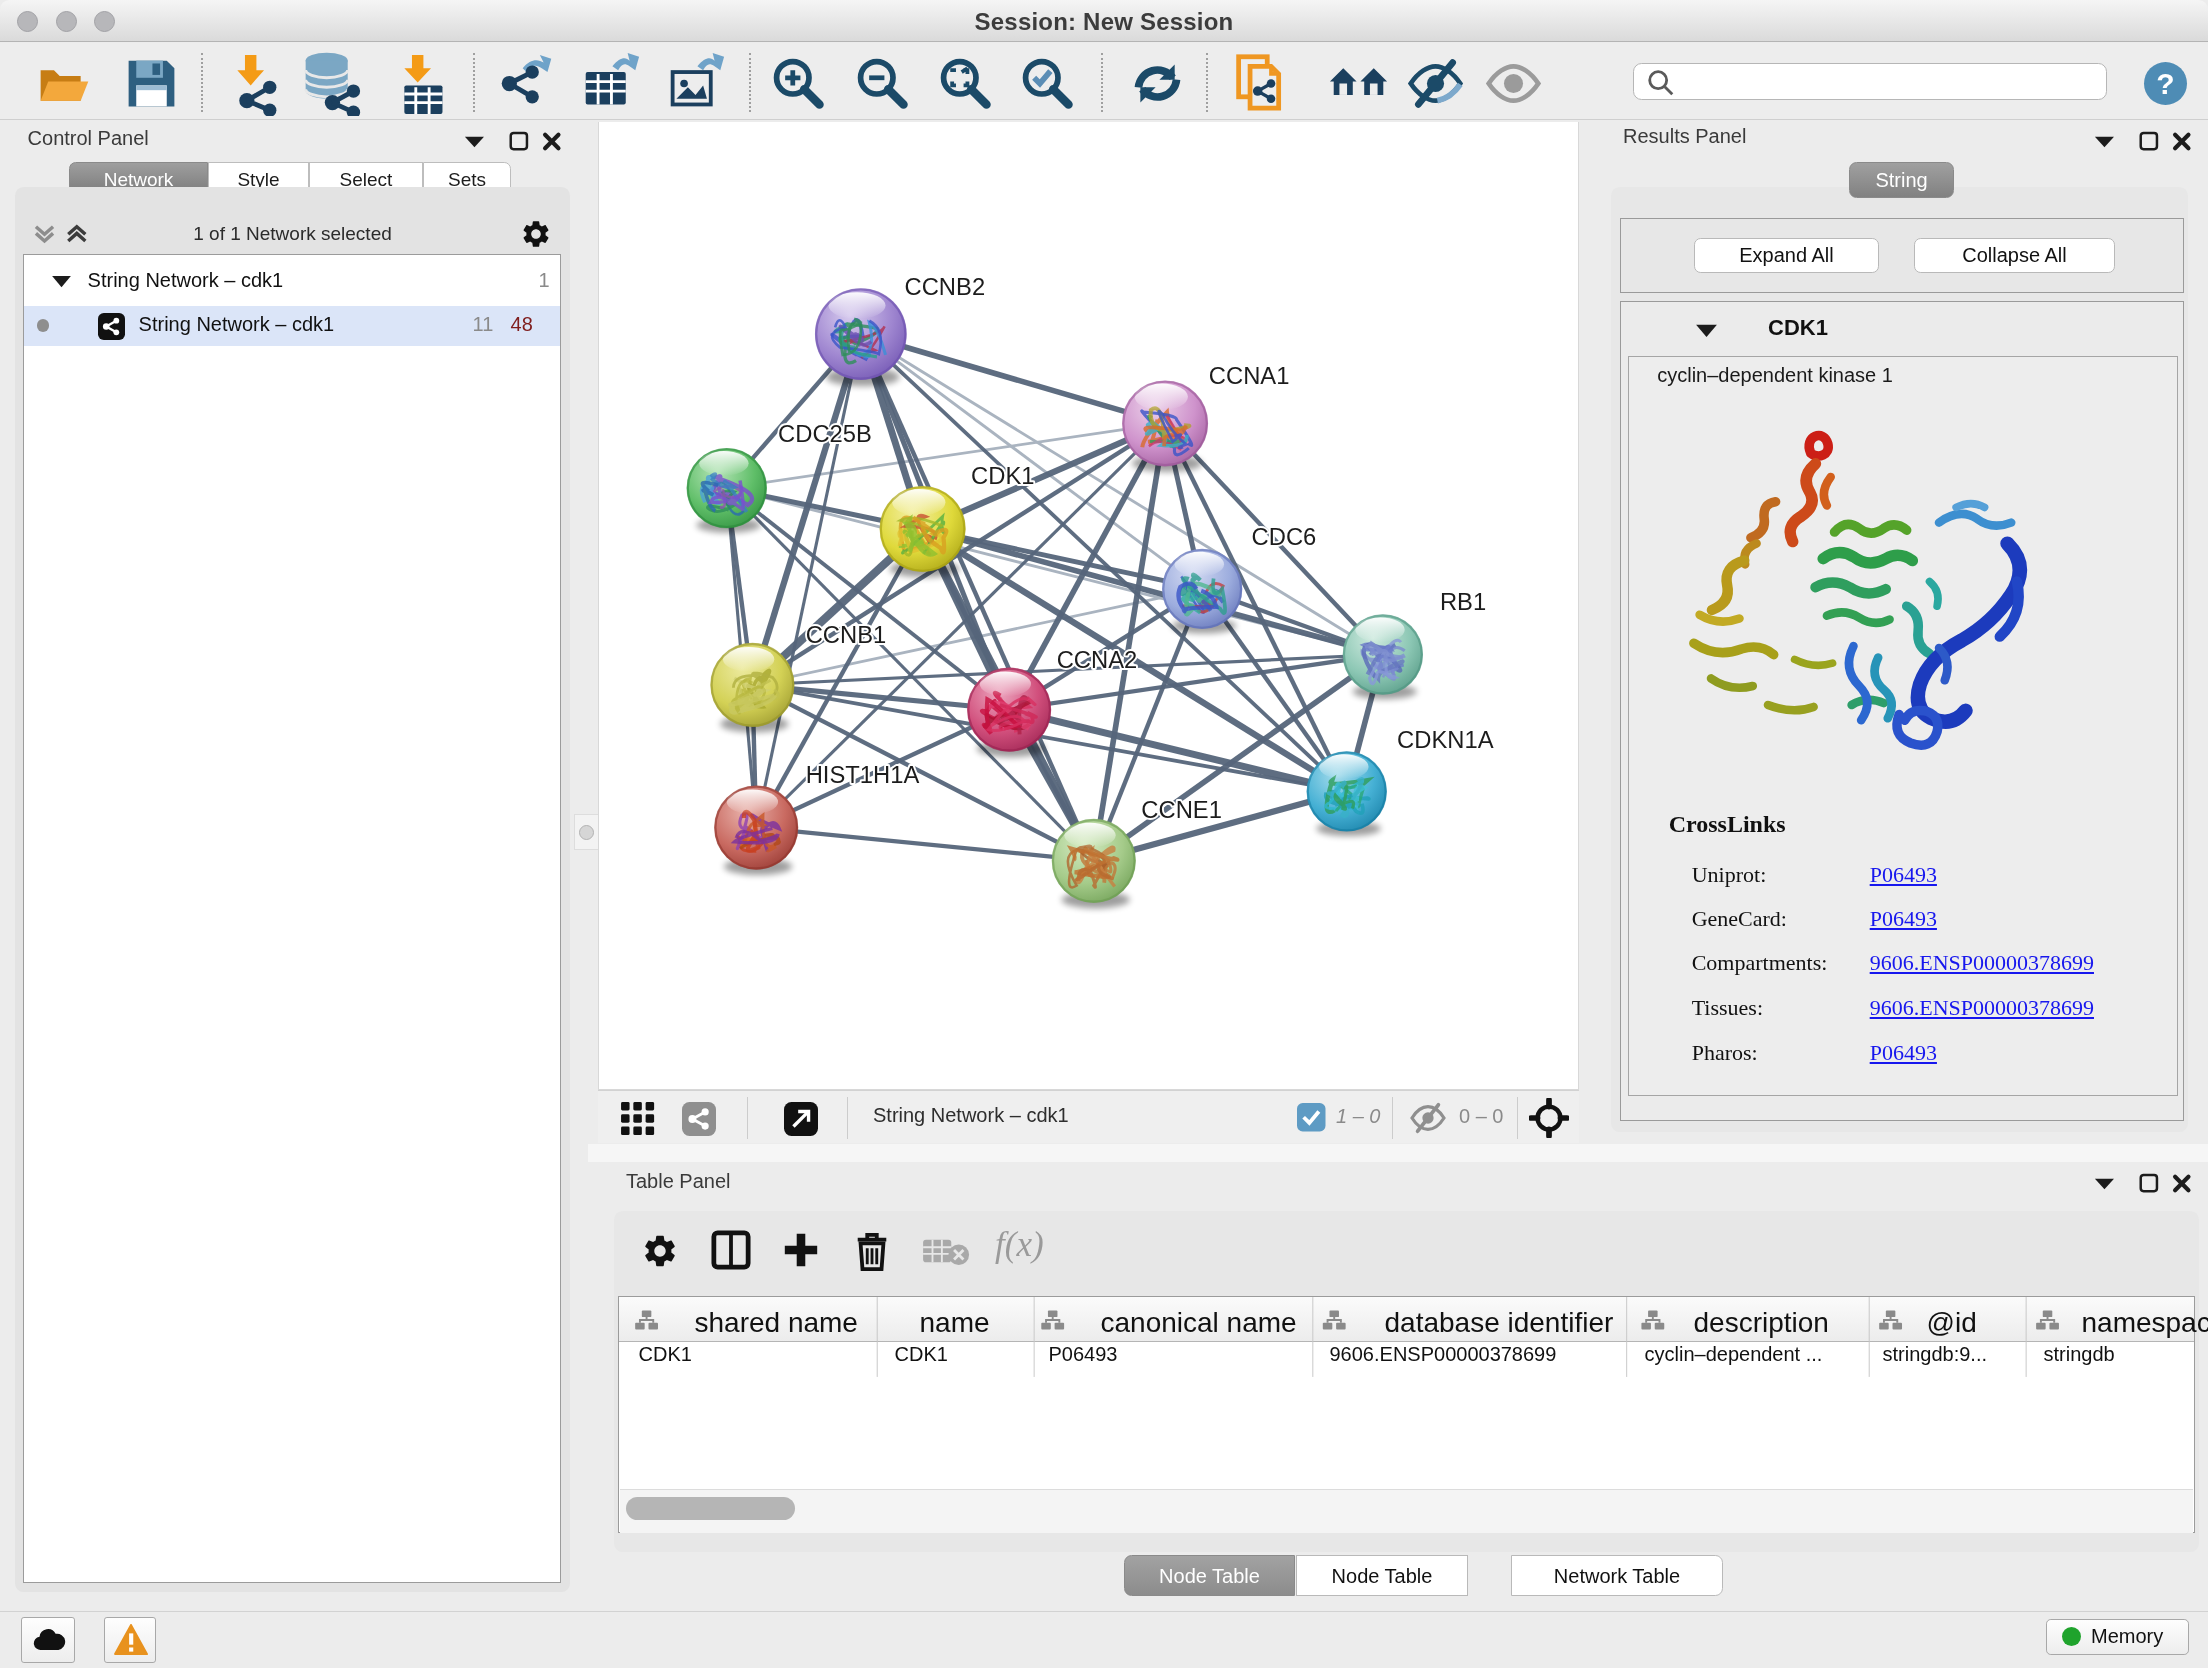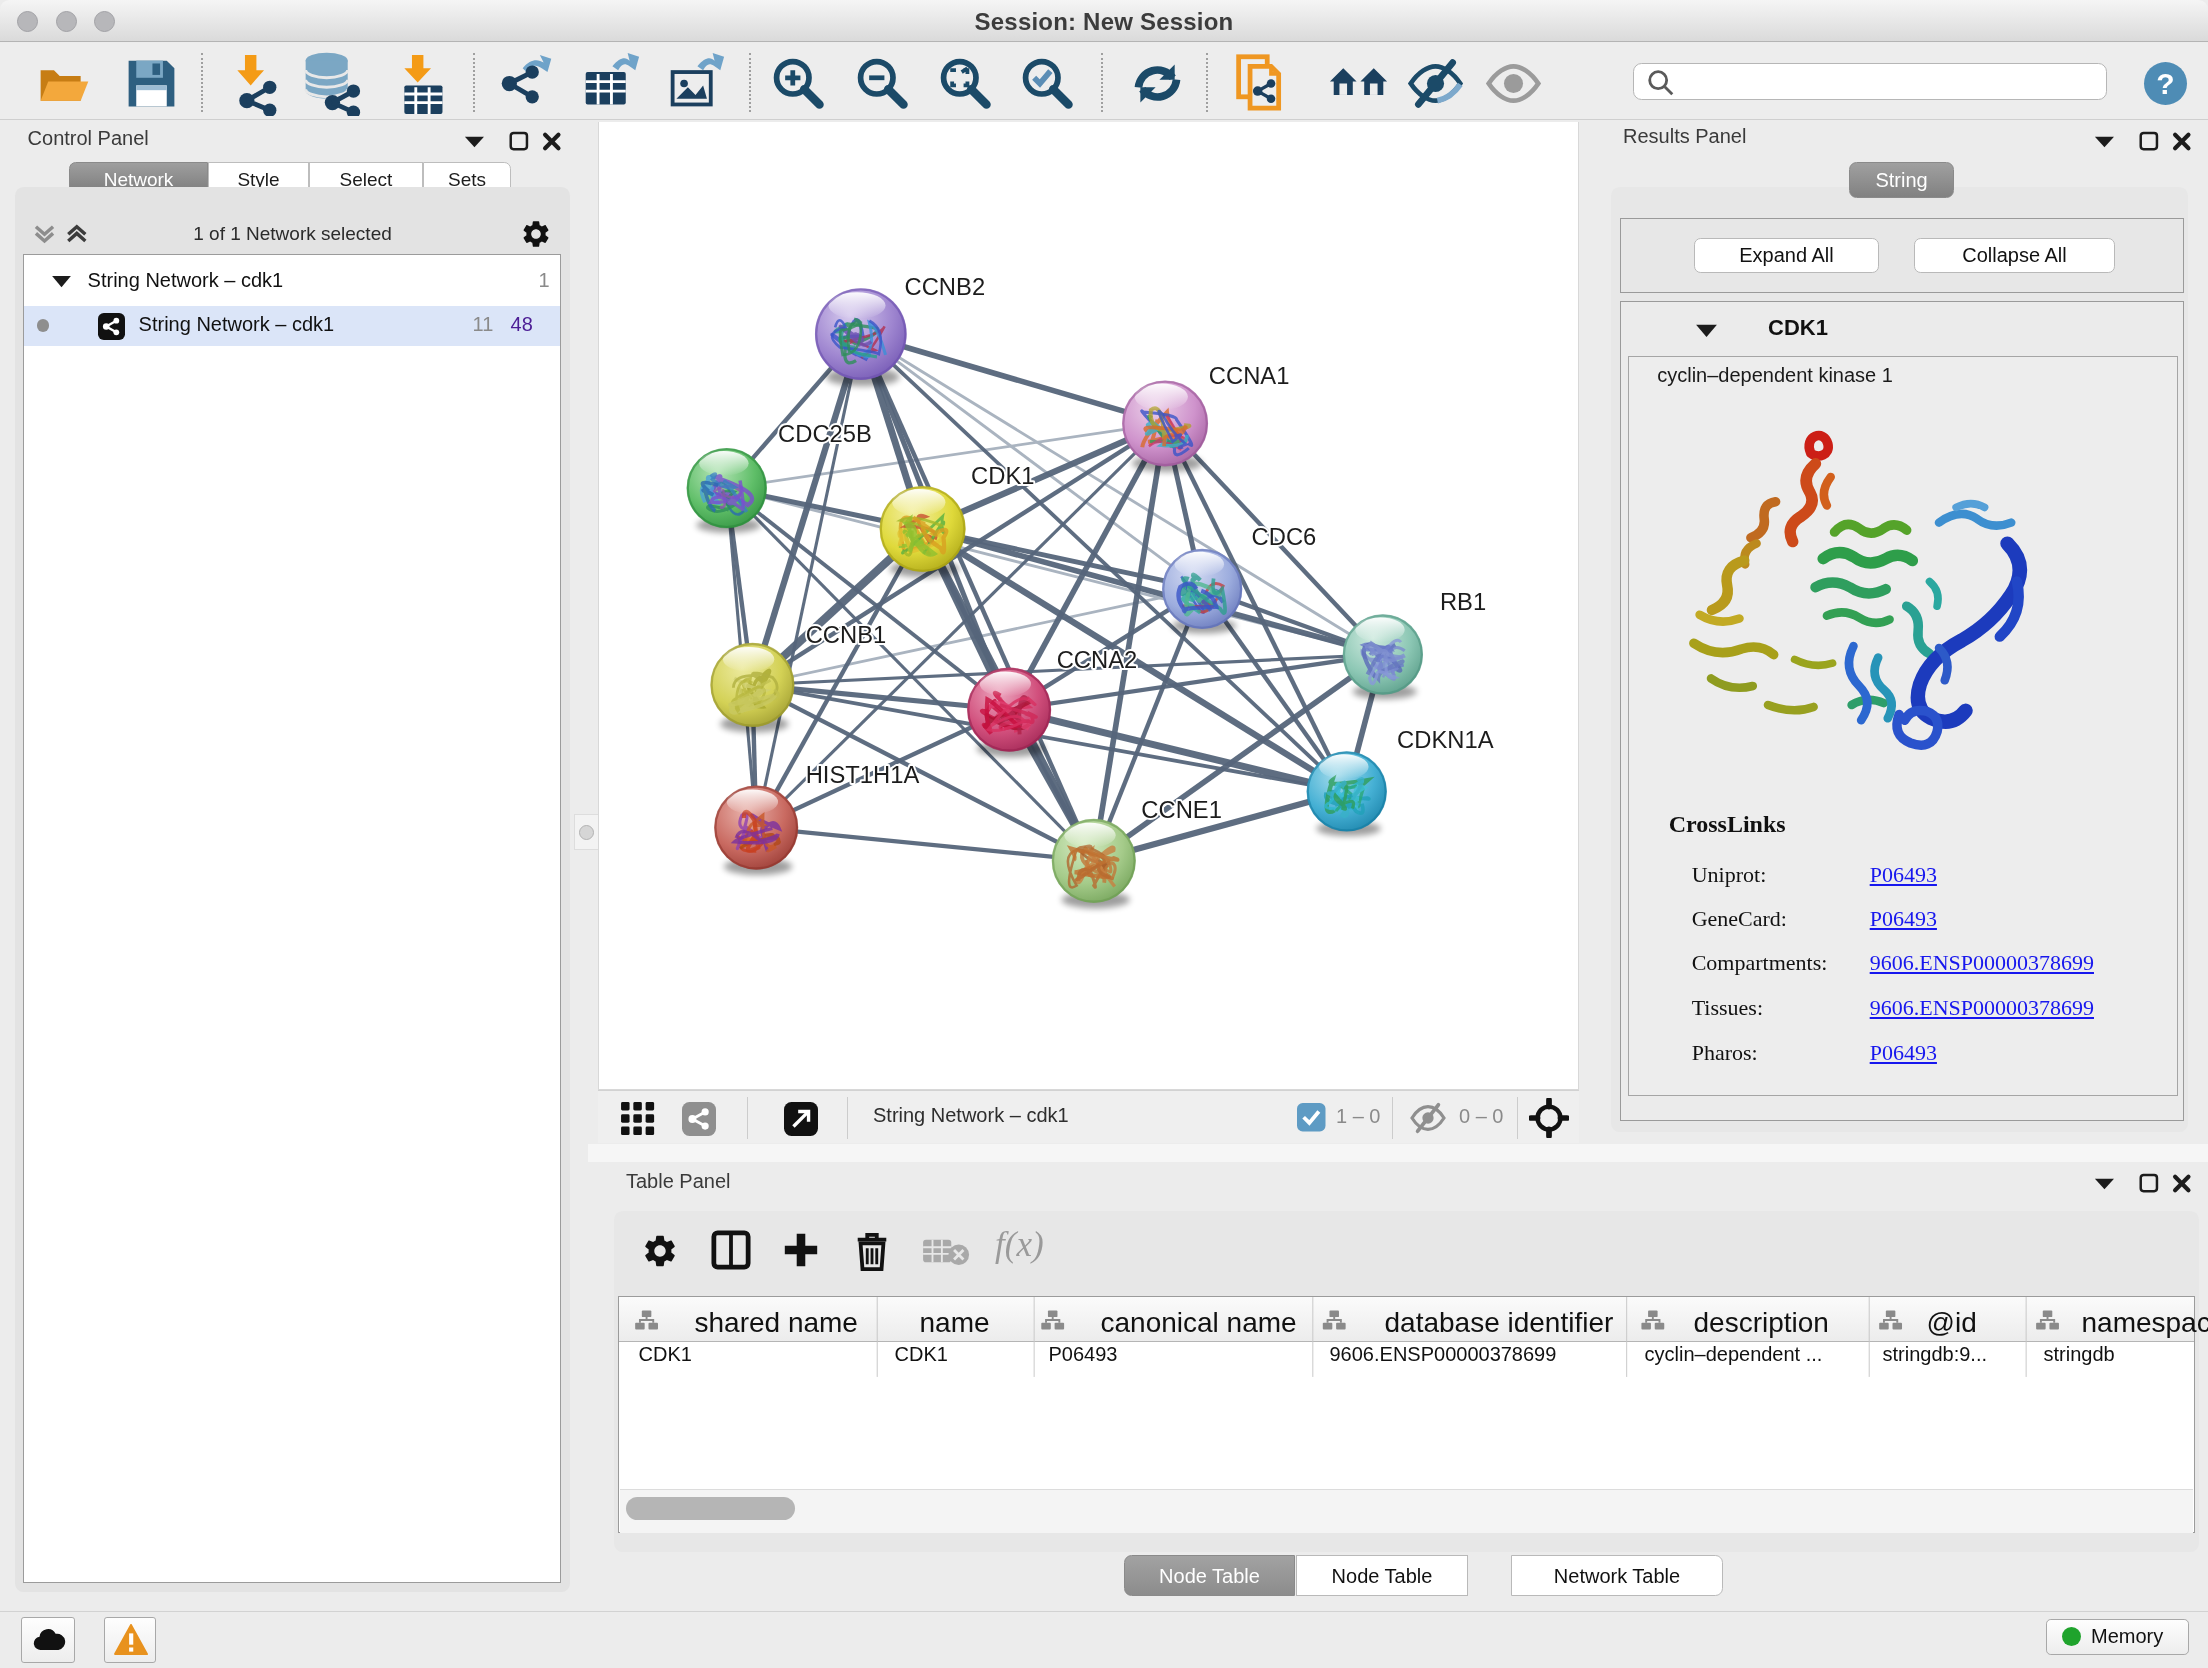--- a/index.html
+++ b/index.html
@@ -214,21 +214,21 @@
               <rect x="0" y="0" width="28" height="28" rx="6" fill="#111"></rect>
               <g fill="#fff">
                 <circle cx="8.5" cy="14" r="3.4"></circle>
                 <circle cx="19" cy="8" r="3"></circle>
                 <circle cx="19" cy="20" r="3"></circle>
                 <path d="M8.5 14 L19 8 M8.5 14 L19 20" stroke="#fff" stroke-width="2.4"></path>
               </g>
             </svg>
  <div class="abs" style="left:115px;top:6.7px;font-size:20px;color:#111;">String Network – cdk1</div>
  <div class="abs" style="left:449px;top:6.7px;font-size:20px;color:#8a8a8a;text-align:right;">11</div>
- <div class="abs" style="left:487px;top:6.7px;font-size:20px;color:#4c1d95;">48</div>
+ <div class="abs" style="left:487px;top:6.7px;font-size:20px;color:#7f1d1d;">48</div>
 </div>
 </div>
 </div>
 </div>
 <div class="abs" style="left:574px;top:814px;width:25px;height:36px;background:#f3f3f3;border:1px solid #dddddd;"></div>
 <div class="abs" style="left:579px;top:825px;width:15px;height:15px;border-radius:50%;background:#d6d6d6;border:1px solid #b2b2b2;"></div>
 <div id="canvas">
 <svg width="981" height="968" viewBox="0 0 1031 1018" style="position:absolute;left:0;top:0">
 <defs>
 <radialGradient id="gB2" cx="0.38" cy="0.30" r="0.85">
@@ -574,21 +574,21 @@
           <path d="M10 26 L25 11"></path>
           <path d="M15 10 H26 V21"></path>
         </g>
       </svg>
 <div class="vsep" style="left:249px"></div>
 <div class="abs" style="left:275px;top:13.3px;font-size:20px;color:#2e2e2e;">String Network – cdk1</div>
 <svg class="abs" style="left:699px;top:12.4px" width="28.5" height="28.5" viewBox="0 0 30 30">
         <rect x="0" y="0" width="30" height="30" rx="6" fill="#5e9bc4"></rect>
         <path d="M7 15 L13 21 L23 9" stroke="#fff" stroke-width="4" fill="none"></path>
       </svg>
-<div class="abs" style="left:738px;top:14.3px;font-size:20px;color:#8a8a8a;">1 – 0</div>
+<div class="abs" style="left:738px;top:14.3px;font-size:20px;color:#8a8a8a;font-style:italic;">1 – 0</div>
 <div class="vsep" style="left:794px"></div>
 <svg class="abs" style="left:811px;top:11.4px" width="38" height="32" viewBox="0 0 40 34">
         <path d="M3 17 C8 9 14 5 20 5 C26 5 32 9 37 17 C32 25 26 29 20 29 C14 29 8 25 3 17 Z" fill="none" stroke="#8f8f8f" stroke-width="3.4"></path>
         <circle cx="20" cy="17" r="6" fill="#8f8f8f"></circle>
         <path d="M31 3 L9 31" stroke="#8f8f8f" stroke-width="4" stroke-linecap="round"></path>
       </svg>
 <div class="abs" style="left:861px;top:14.3px;font-size:20px;color:#8a8a8a;">0 – 0</div>
 <div class="vsep" style="left:919px"></div>
 <svg class="abs" style="left:931px;top:6.7px" width="40" height="40" viewBox="0 0 42 42">
         <circle cx="21" cy="21" r="12" fill="none" stroke="#111" stroke-width="4.6"></circle>

